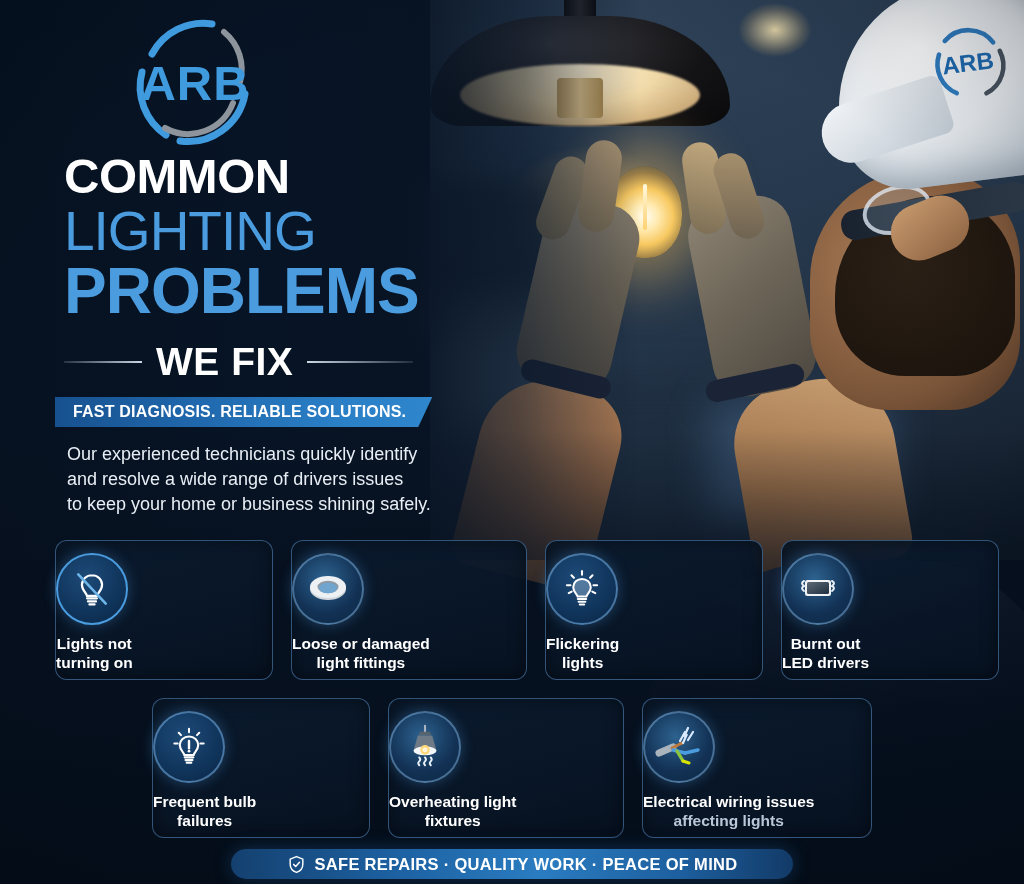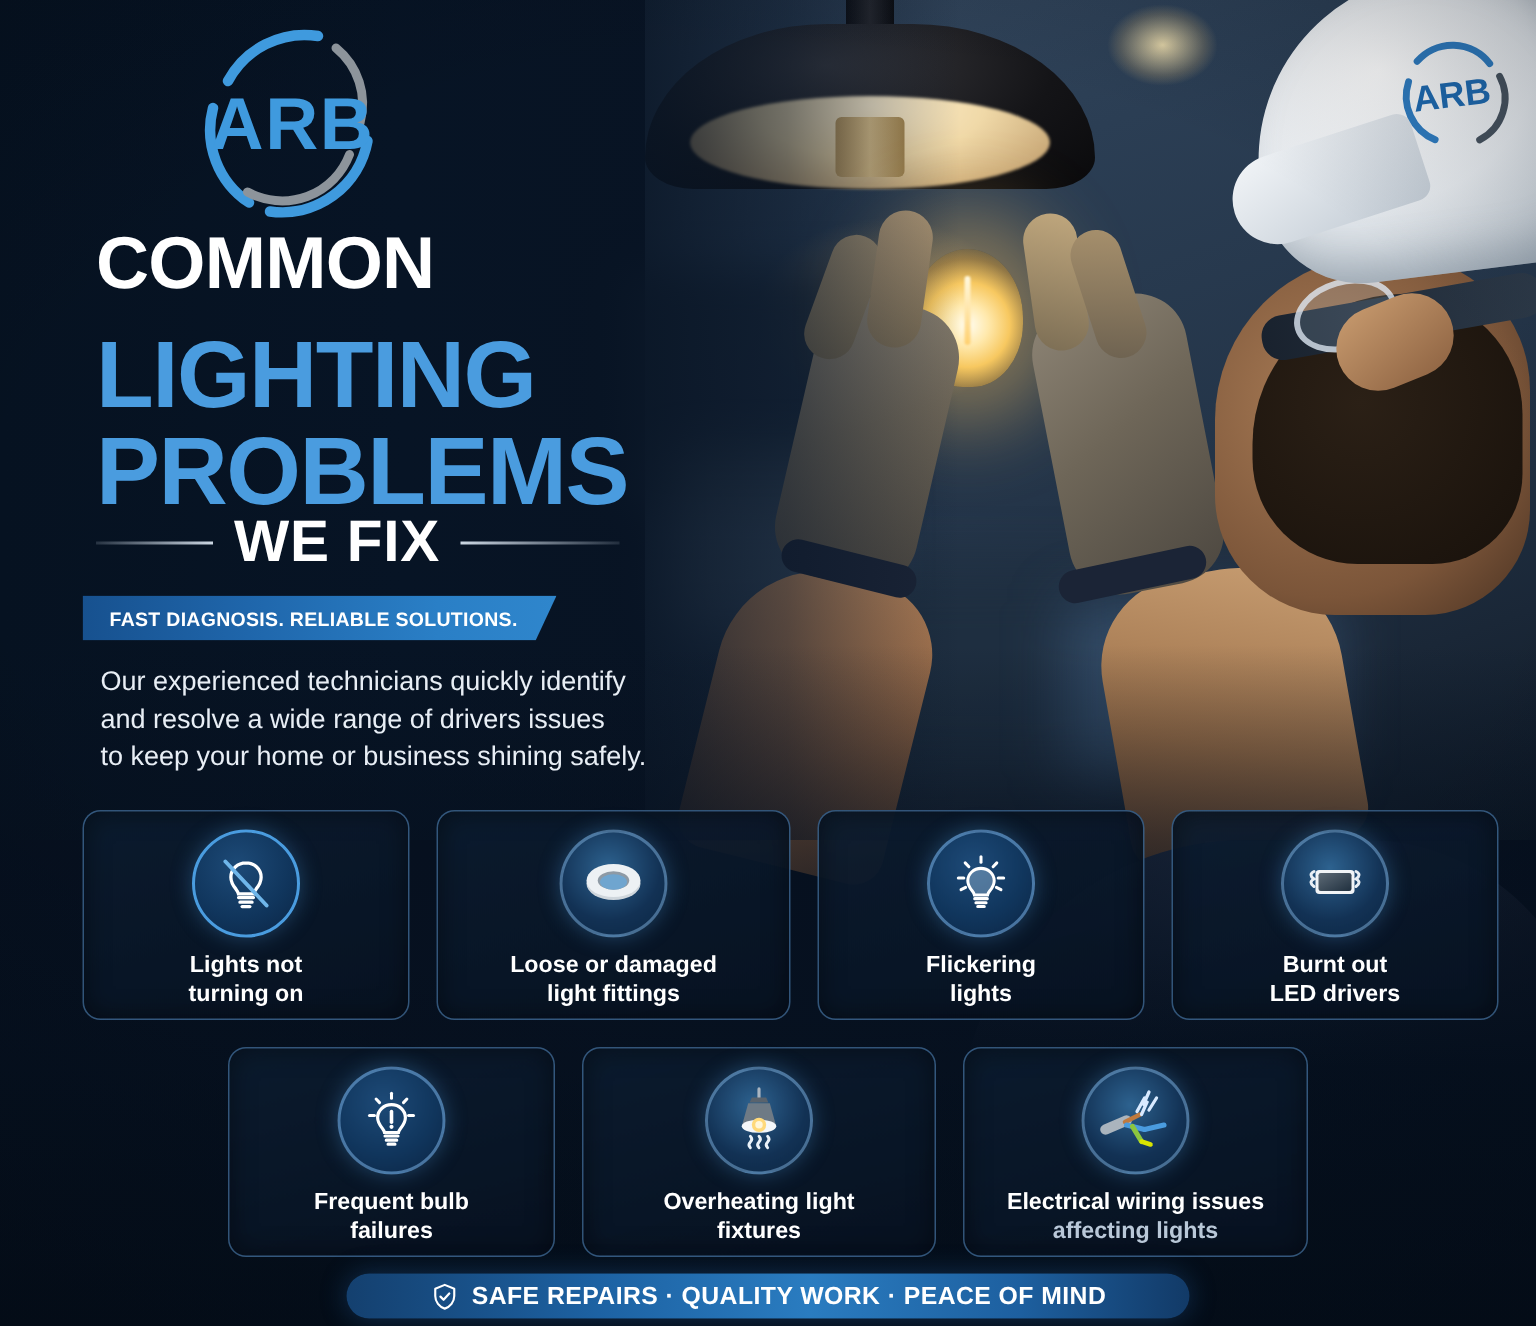--- a/index.html
+++ b/index.html
@@ -77,53 +77,53 @@
   .logo-text{
     position:absolute;left:0;top:0;width:150px;height:150px;
     display:flex;align-items:center;justify-content:center;
     font-size:49px;font-weight:bold;letter-spacing:1px;color:#3f9ade;
     font-family:"Liberation Sans", sans-serif;
   }
 
   
   .headline{position:absolute;left:64px;top:152px;width:520px;}
   .h-common{font-size:49px;font-weight:bold;letter-spacing:-.5px;line-height:.98;color:#ffffff;}
-  .h-lighting{font-size:63px;font-weight:bold;letter-spacing:-1px;line-height:1.0;color:#4a9cdf;margin-top:19px;}
+  .h-lighting{font-size:55px;font-weight:normal;letter-spacing:-1px;line-height:1.0;color:#4a9cdf;margin-top:4px;}
   .h-problems{font-size:64px;font-weight:bold;letter-spacing:-1px;line-height:1.0;color:#4a9cdf;}
 
   .wefix-row{position:absolute;left:64px;top:340px;width:430px;display:flex;align-items:center;gap:14px;}
   .rule{height:2px;background:linear-gradient(90deg,rgba(220,232,245,.15),rgba(225,236,248,.9));flex:0 0 78px;}
   .rule.r{background:linear-gradient(90deg,rgba(225,236,248,.9),rgba(220,232,245,.12));flex:0 0 106px;}
   .wefix{font-size:39px;font-weight:bold;letter-spacing:.5px;color:#fff;}
 
   
   .ribbon{
     position:absolute;left:55px;top:397px;height:30px;padding:0 26px 0 18px;
     display:flex;align-items:center;
     background:linear-gradient(90deg,#17518f 0%,#1f66ab 35%,#2a7fc6 75%,#2f86cc 100%);
     clip-path:polygon(0 0, 100% 0, calc(100% - 14px) 100%, 0 100%);
   }
-  .ribbon span{font-size:13px;font-weight:bold;letter-spacing:.2px;color:#fff;white-space:nowrap;}
+  .ribbon span{font-size:16px;font-weight:bold;letter-spacing:.2px;color:#fff;white-space:nowrap;}
 
   
   .para{position:absolute;left:67px;top:442px;width:430px;
     font-size:18px;line-height:25px;color:#e8eef5;font-weight:400;}
   .para div{white-space:nowrap;}
 
   
   .row{position:absolute;display:flex;}
   .row1{left:55px;top:540px;gap:18px;}
   .row2{left:152px;top:698px;gap:18px;}
 
   .card{
     width:218px;height:140px;border-radius:12px;
     border:1px solid rgba(92,150,205,.5);
     background:linear-gradient(165deg,rgba(12,28,48,.9),rgba(7,18,33,.94));
     box-shadow:0 0 18px rgba(0,0,0,.45) inset;
-    display:flex;flex-direction:column;align-items:center;
+    display:flex;flex-direction:column;align-items:flex-start;
     padding-top:12px;position:relative;
   }
   .card.wide{width:236px;}
   .card.w3{width:230px;}
 
   .ic-wrap{
     width:72px;height:72px;border-radius:50%;
     background:radial-gradient(circle at 42% 32%,#1d4a77,#10355c 58%,#0b2544 100%);
     border:2px solid #4a9cdf;
     display:flex;align-items:center;justify-content:center;

